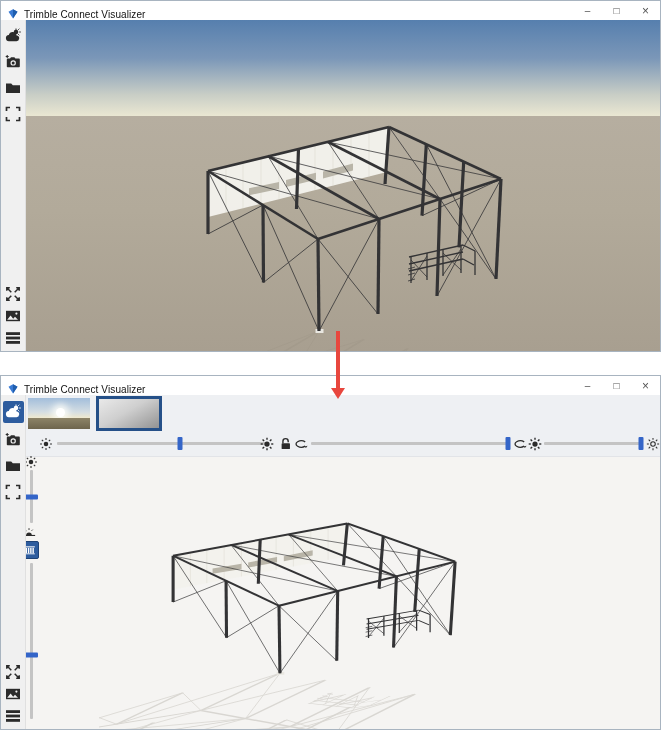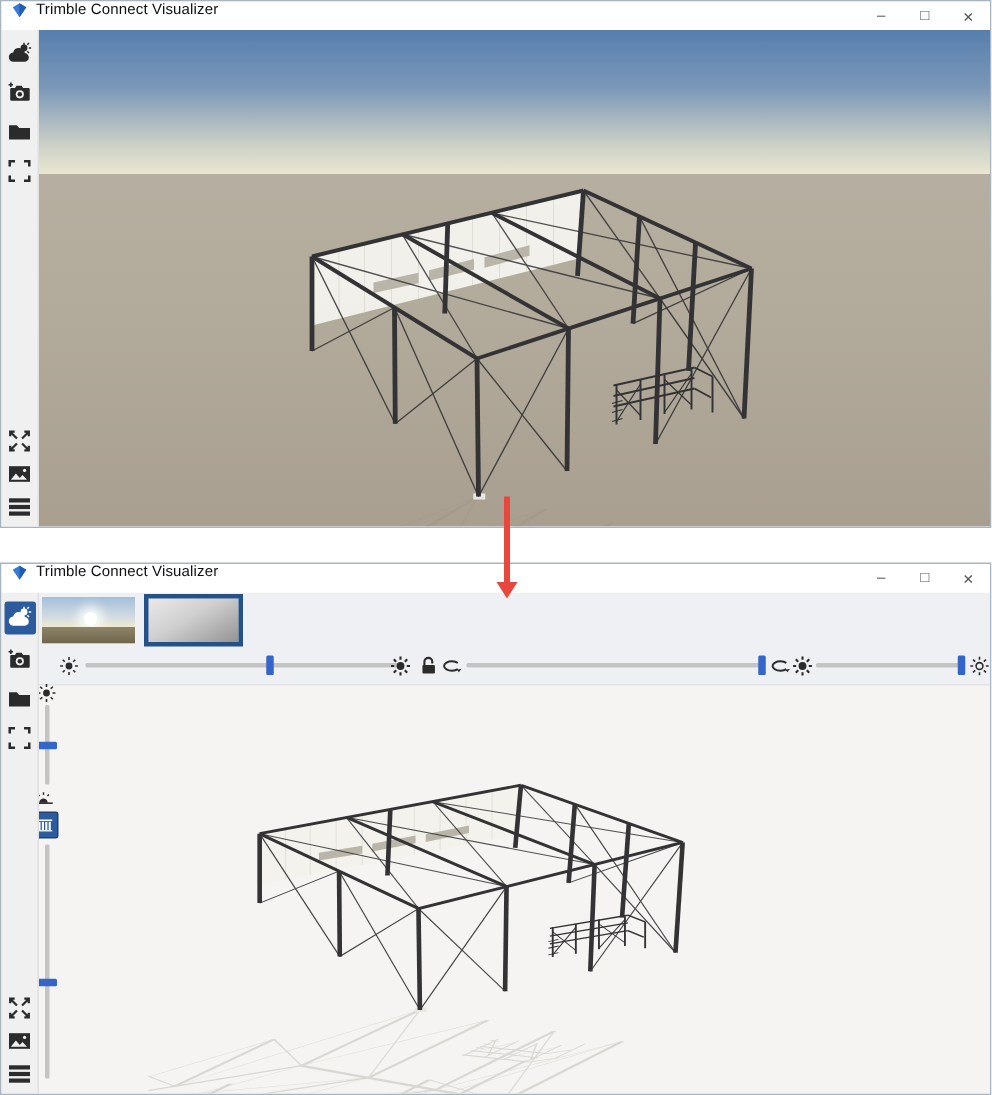--- a/index.html
+++ b/index.html
@@ -2,21 +2,21 @@
 <html><head>
 <meta charset="utf-8">
 <style>
   * { margin:0; padding:0; box-sizing:border-box; }
   html,body { width:661px; height:730px; background:#ffffff; font-family:"Liberation Sans", sans-serif; position:relative; overflow:hidden; }
 
   .window { position:absolute; left:0; width:661px; background:#fff; border:1px solid #a8b4c0; }
   .window.top { top:0; height:352px; }
   .window.bottom { top:375px; height:355px; }
 
-  .titlebar { height:19px; background:#fff; display:flex; align-items:flex-start; position:relative; z-index:8; }
+  .titlebar { height:19px; background:#fff; display:flex; align-items:flex-end; position:relative; z-index:8; }
   .tb-logo { width:12px; height:12px; margin:0 5px 0 6px; flex:0 0 auto; }
   .tb-title { font-size:10px; color:#101010; letter-spacing:.1px; }
   .tb-controls { margin-left:auto; display:flex; height:100%; }
   .tb-btn { width:29px; height:100%; display:flex; align-items:center; justify-content:center; font-size:10px; color:#555; }
   .tb-btn.close { font-size:12px; }
 
   .winbody { position:absolute; top:19px; left:0; right:0; bottom:0; display:flex; }
   .sidebar { width:25px; background:#f0f0f0; border-right:1px solid #e0e0e0; display:flex; flex-direction:column; align-items:center; padding:6px 0 4px 0; position:relative; z-index:7; }
   .sb-icon { width:21px; height:19px; margin-bottom:7px; display:flex; align-items:center; justify-content:center; color:#2b2b2b; }
   .sb-icon svg { width:16px; height:16px; }

